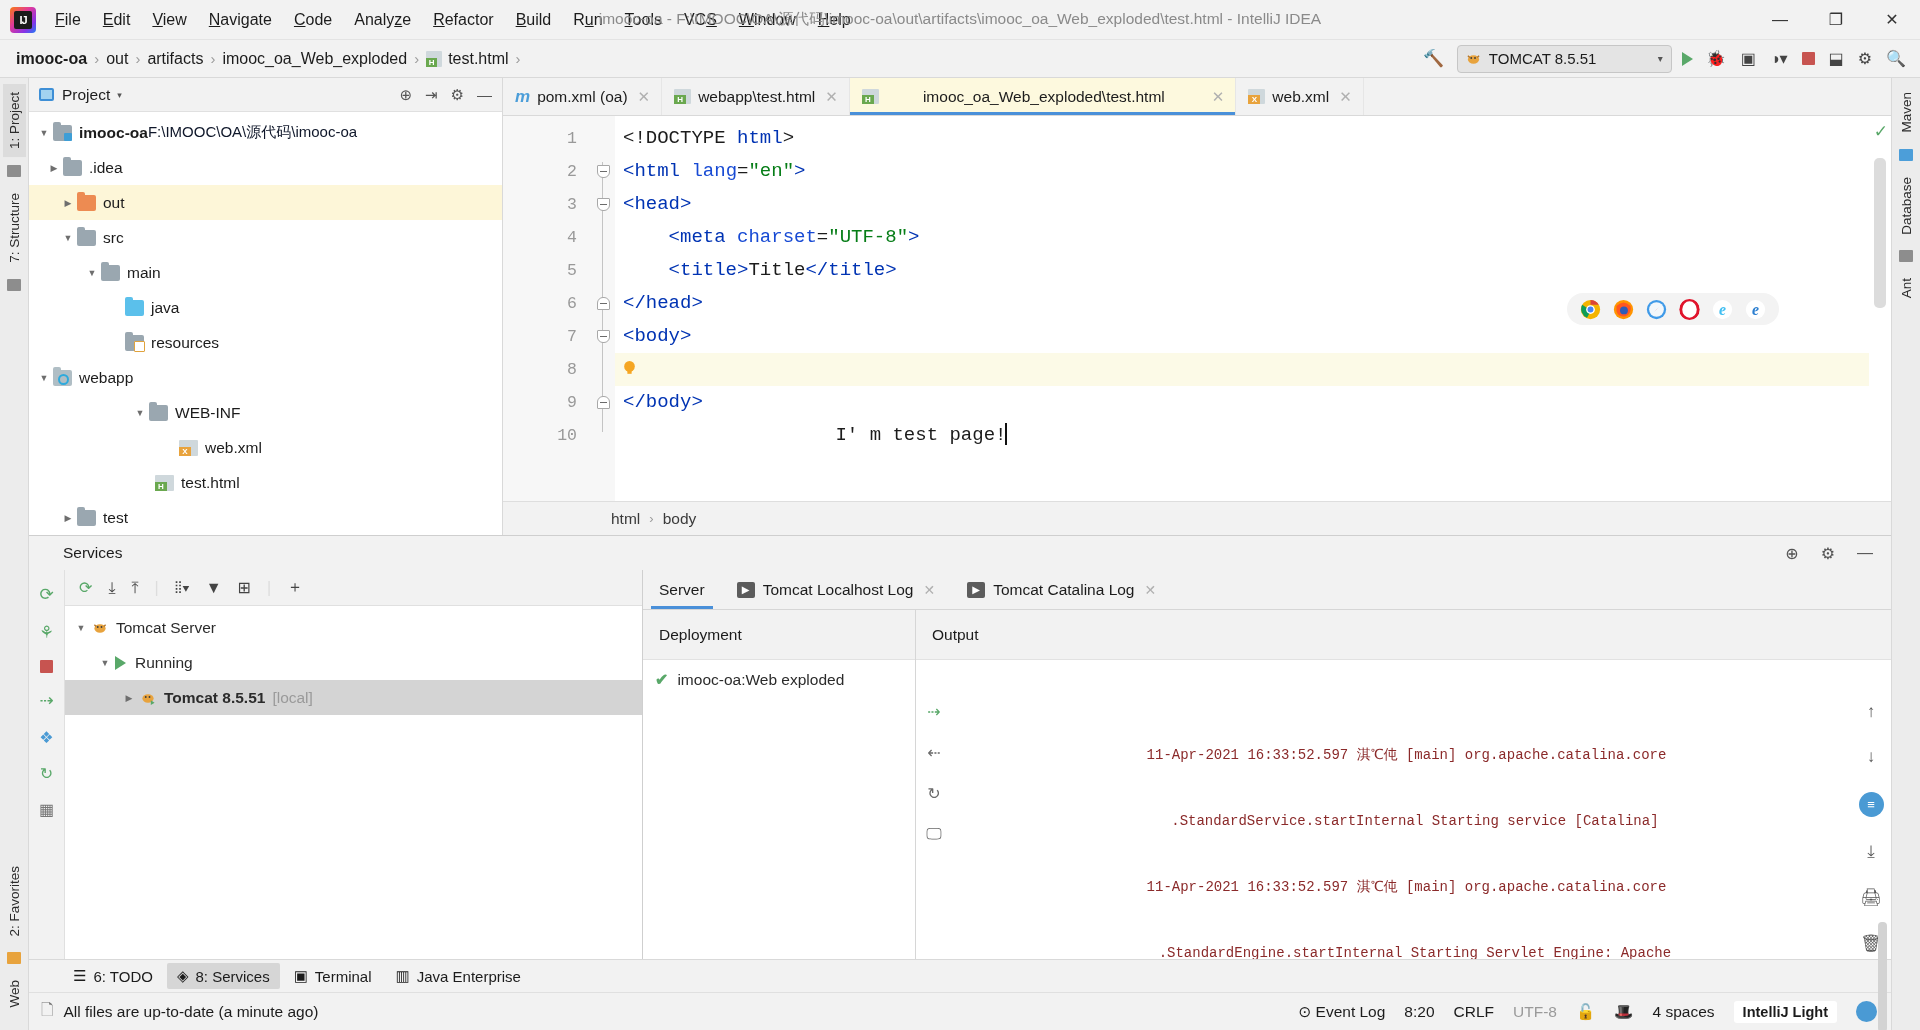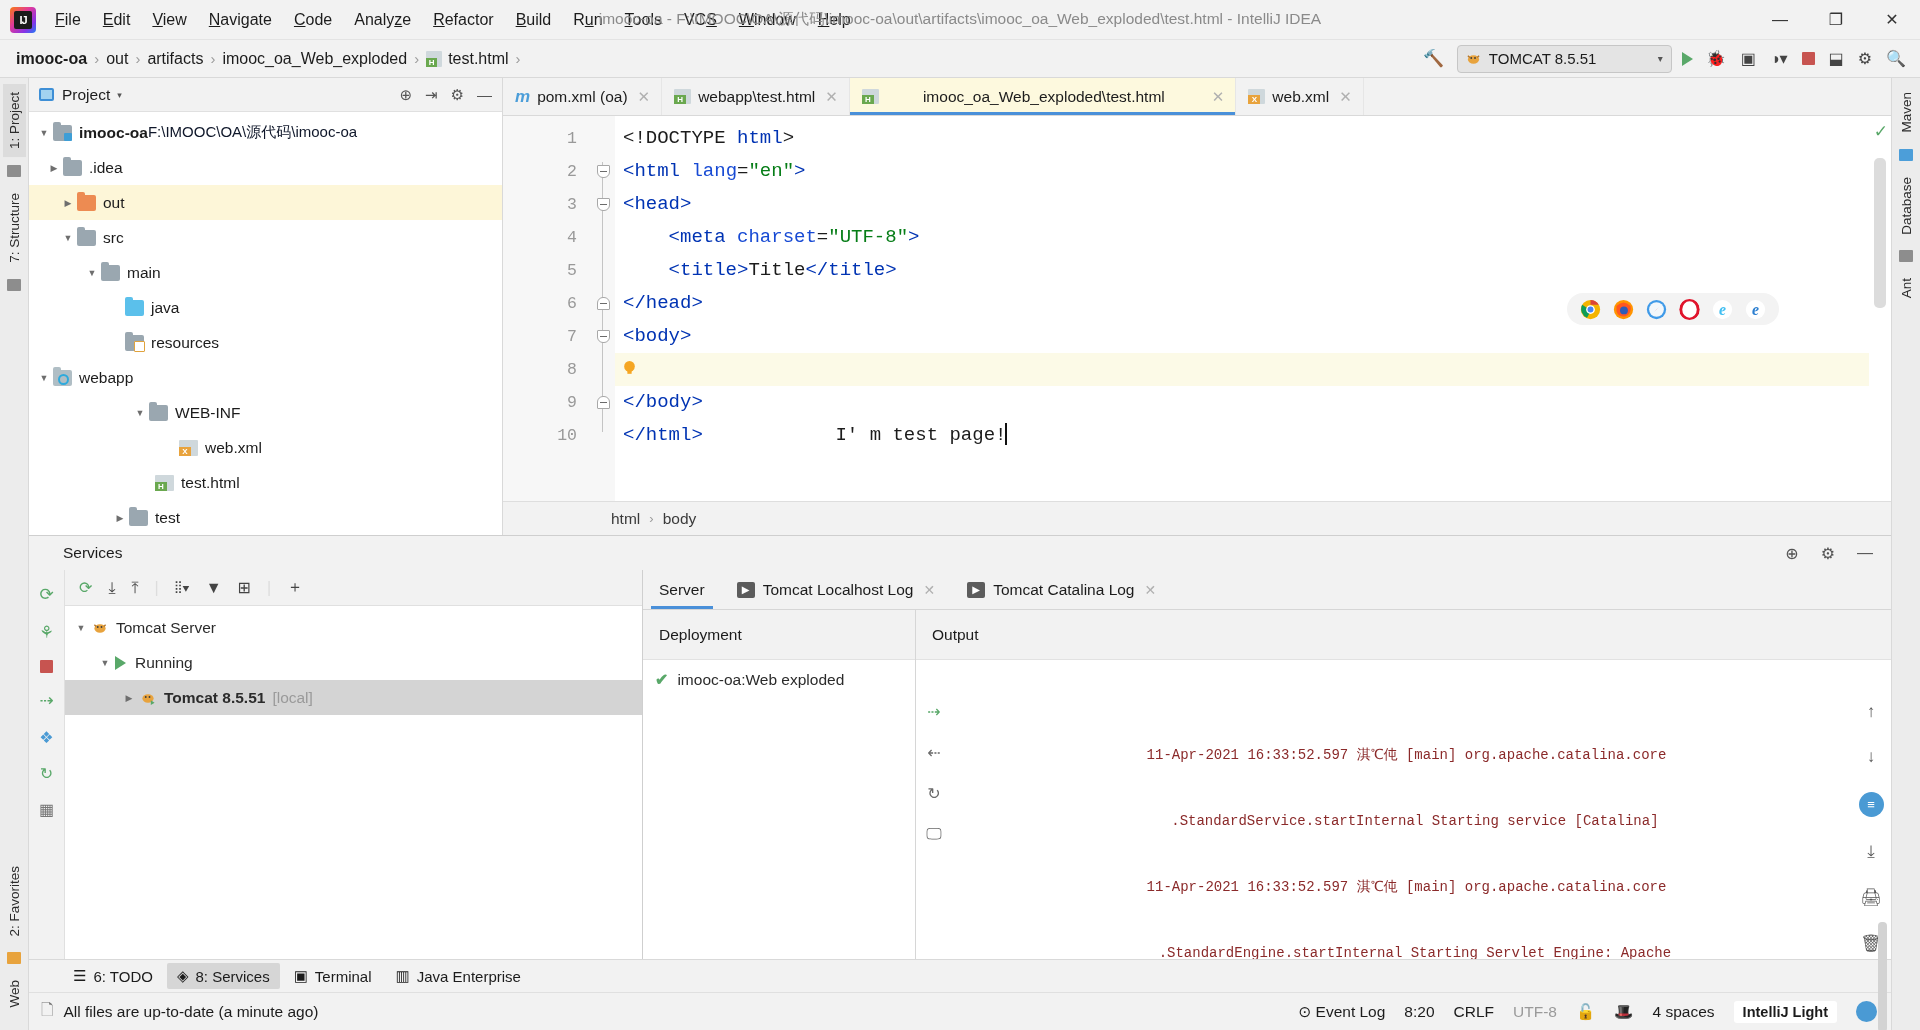--- a/index.html
+++ b/index.html
@@ -390,21 +390,21 @@
               <span class="lbl">WEB-INF</span>
             </div>
             <div class="node" style="padding-left:150px">
               <span class="ic ic-xml"></span>
               <span class="lbl">web.xml</span>
             </div>
             <div class="node" style="padding-left:126px">
               <span class="ic ic-html"></span>
               <span class="lbl">test.html</span>
             </div>
-            <div class="node" style="padding-left:82px">
+            <div class="node" style="padding-left:30px">
               <span class="arrow right"></span>
               <span class="ic ic-folder"></span>
               <span class="lbl">test</span>
             </div>
           </div>
         </div>
 
         <div class="editor">
           <div class="tabbar">
             <div class="etab">
@@ -475,21 +475,20 @@
               <div class="cline"><span class="tk-tag">&lt;/head&gt;</span></div>
               <div class="cline"><span class="tk-tag">&lt;body&gt;</span></div>
               <div class="cline hl">
                 <svg class="bulb" viewBox="0 0 16 16">
                   <circle cx="8" cy="6" r="5" fill="#f5a623"></circle>
                     <rect x="6" y="10" width="4" height="3" fill="#f5a623"></rect>
                 </svg>
                 <span class="tk-txt" style="margin-left:30px;">I' m test page!</span><span class="caret-blink"></span>
               </div>
               <div class="cline"><span class="tk-tag">&lt;/body&gt;</span></div>
-              <div class="cline"><span class="tk-tag">&lt;/html&gt;</span></div>
             </div>
 
             <div class="ed-scroll">
               <div class="thumb"></div>
             </div>
             <div class="ed-check">✓</div>
 
             <div class="browsers">
               <svg class="bico" viewBox="0 0 24 24">
                 <circle cx="12" cy="12" r="11" fill="#f4b400"></circle>

